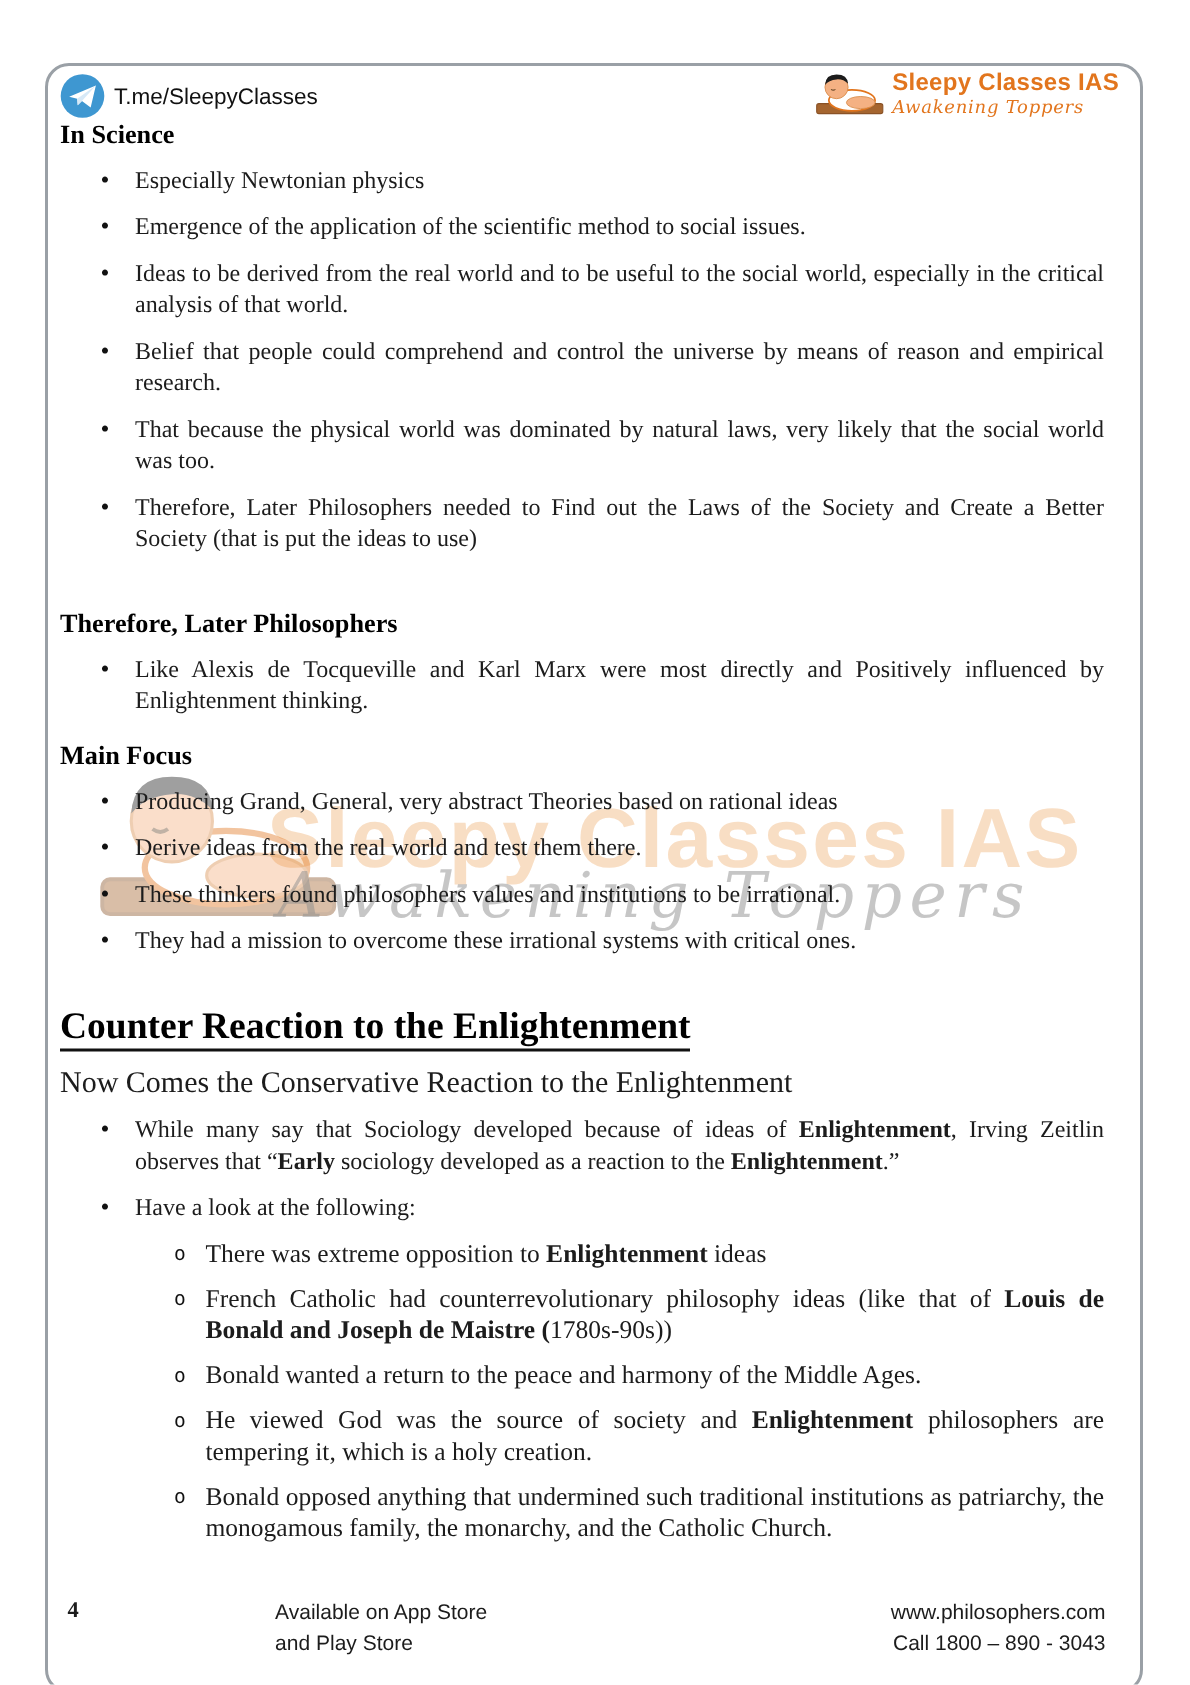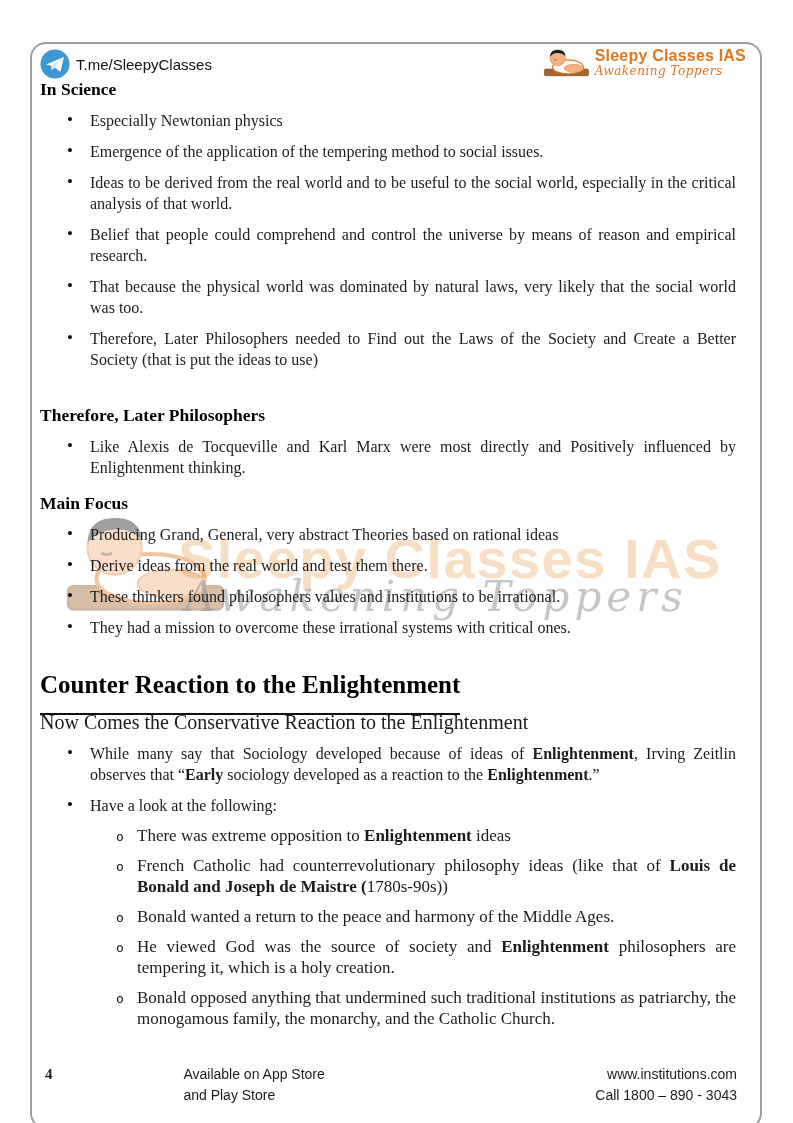--- a/index.html
+++ b/index.html
@@ -43,21 +43,21 @@
   .logo-tag  { font-family:"DejaVu Serif", serif; font-style:italic;
                font-size:12px; color:#E2751D; letter-spacing:0.5px; }
 
   
   h2.sec { font-size:17.5px; font-weight:bold; color:#000; margin:0; line-height:22px; }
   h2.mt-a { margin-top:34px; }
   h2.mt-b { margin-top:14px; }
   h1.main {
     font-size:25px; font-weight:bold; color:#000; margin:32px 0 0 0; line-height:30px;
   }
-  h1.main span { border-bottom:2.5px solid #111; padding-bottom:15px; }
+  h1.main span { border-bottom:2.5px solid #111; padding-bottom:1px; }
   p.intro { font-size:20px; margin:12px 0 0 0; line-height:21px; }
 
   
   ul { list-style:none; margin:0; padding:0; }
   ul.l1 { padding-left:50px; margin-top:10px; }
   ul.l1 > li { position:relative; font-size:16px; line-height:21px;
                text-align:justify; margin-bottom:10px; }
   ul.l1 > li::before { content:"•"; position:absolute; left:-23px; top:-1px; font-size:17px; color:#111; }
   ul.l2 { padding-left:47px; margin-top:9px; }
   ul.l2 > li { position:relative; font-size:17px; line-height:21px;
@@ -115,21 +115,21 @@
       <div class="logo-txt">
         <span class="logo-name">Sleepy Classes IAS</span>
         <span class="logo-tag">Awakening Toppers</span>
       </div>
     </div>
   </div>
 
   <h2 class="sec">In Science</h2>
   <ul class="l1">
     <li>Especially Newtonian physics</li>
-    <li>Emergence of the application of the tempering method to social issues.</li>
+    <li>Emergence of the application of the scientific method to social issues.</li>
     <li>Ideas to be derived from the real world and to be useful to the social world, especially in the critical analysis of that world.</li>
     <li>Belief that people could comprehend and control the universe by means of reason and empirical research.</li>
     <li>That because the physical world was dominated by natural laws, very likely that the social world was too.</li>
     <li>Therefore, Later Philosophers needed to Find out the Laws of the Society and Create a Better Society (that is put the ideas to use)</li>
   </ul>
 
   <h2 class="sec mt-a">Therefore, Later Philosophers</h2>
   <ul class="l1">
     <li>Like Alexis de Tocqueville and Karl Marx were most directly and Positively influenced by Enlightenment thinking.</li>
   </ul>
@@ -160,16 +160,16 @@
   </ul>
 </div>
 
 <div class="footer">
   <div class="f-left">4</div>
   <div class="f-center">
     <div>Available on App Store</div>
     <div>and Play Store</div>
   </div>
   <div class="f-right">
-    <div>www.institutions.com</div>
+    <div>www.philosophers.com</div>
     <div>Call 1800 – 890 - 3043</div>
   </div>
 </div>
 
 </body></html>

